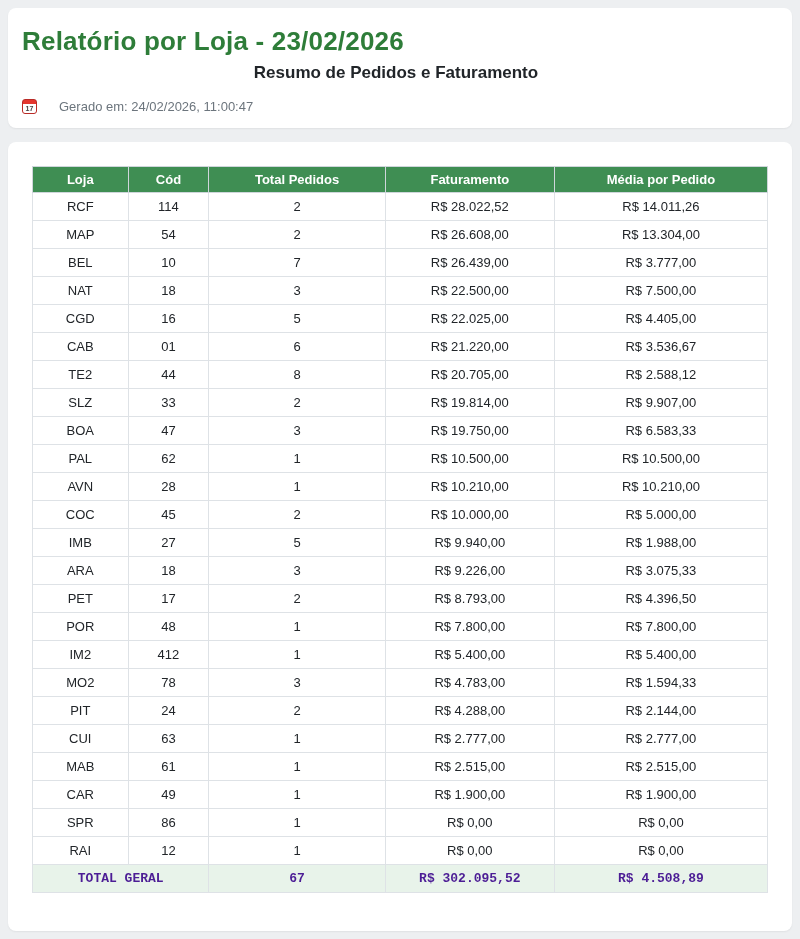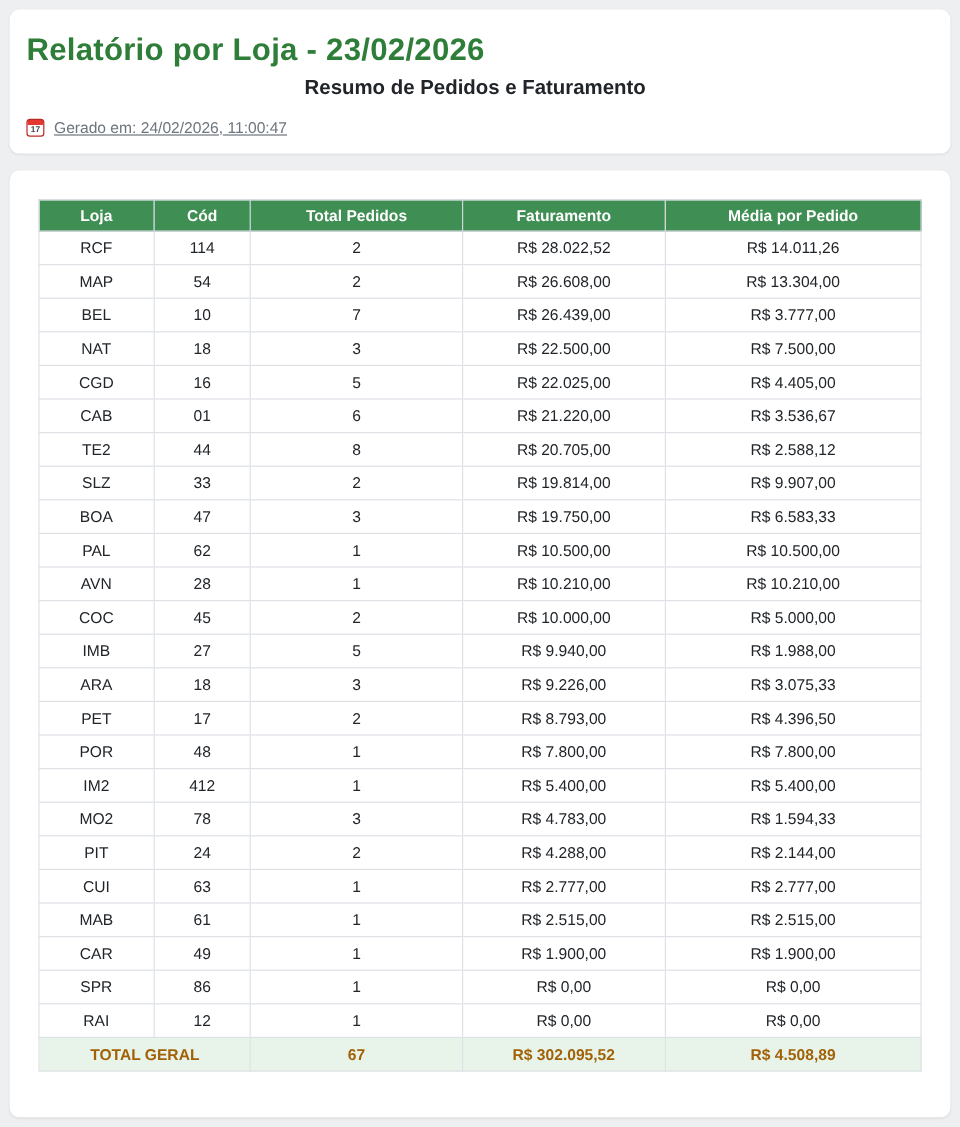--- a/index.html
+++ b/index.html
@@ -37,24 +37,23 @@
   .report-subtitle {
     margin: 0 0 16px 0;
     font-size: 17px;
     font-weight: bold;
     color: #212529;
     text-align: center;
   }
   .generated-line {
     display: flex;
     align-items: center;
-    gap: 8px;
+    gap: 22px;
     font-size: 13px;
     color: #6c757d;
-    text-decoration: underline;
   }
   .cal-icon {
     display: inline-block;
     width: 15px;
     height: 15px;
     border: 1px solid #b92b27;
     border-radius: 3px;
     background: linear-gradient(#e5372f 0 32%, #ffffff 32%);
     position: relative;
     flex: 0 0 auto;
@@ -92,22 +91,23 @@
     border-color: #cfd6db;
     height: 26px;
     padding: 4px 8px;
   }
   .report-table tbody td {
     background: #ffffff;
     color: #212529;
   }
   .report-table tfoot td {
     background: #e8f3ea;
-    color: #a16207;
-    font-weight: bold;
+    color: #4c1d95;
+    font-weight: bold;
+    font-family: Liberation Mono, monospace;
   }
   col.c-loja  { width: 13%; }
   col.c-cod   { width: 11%; }
   col.c-ped   { width: 24%; }
   col.c-fat   { width: 23%; }
   col.c-med   { width: 29%; }
 </style>
 </head>
 <body>
 

